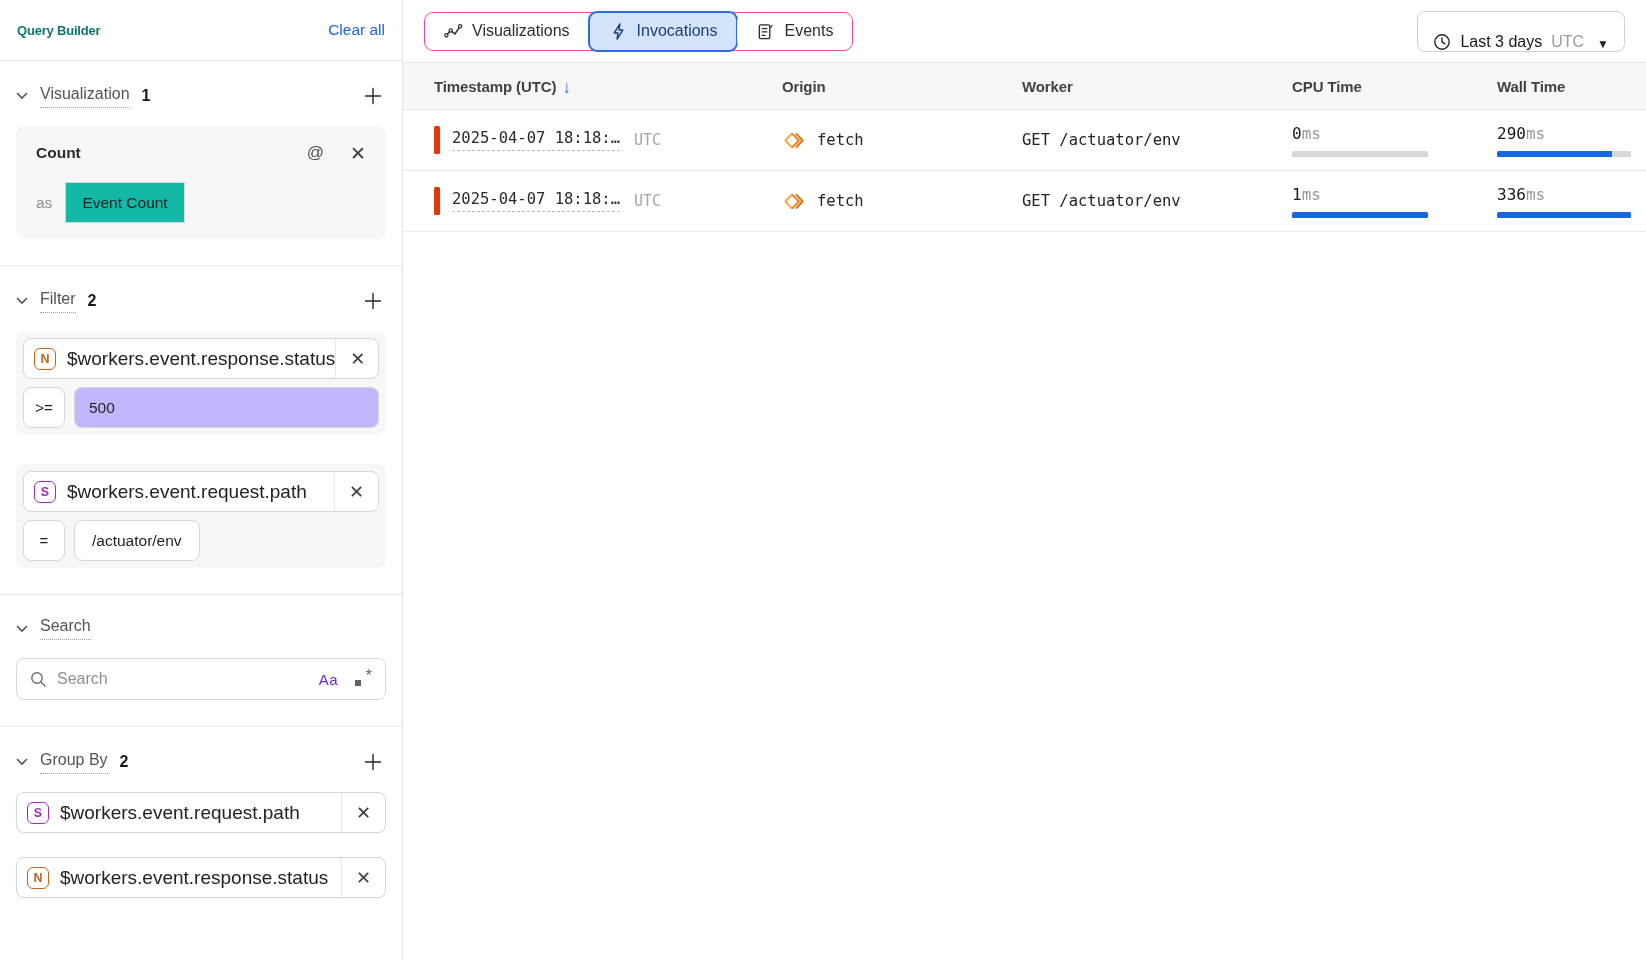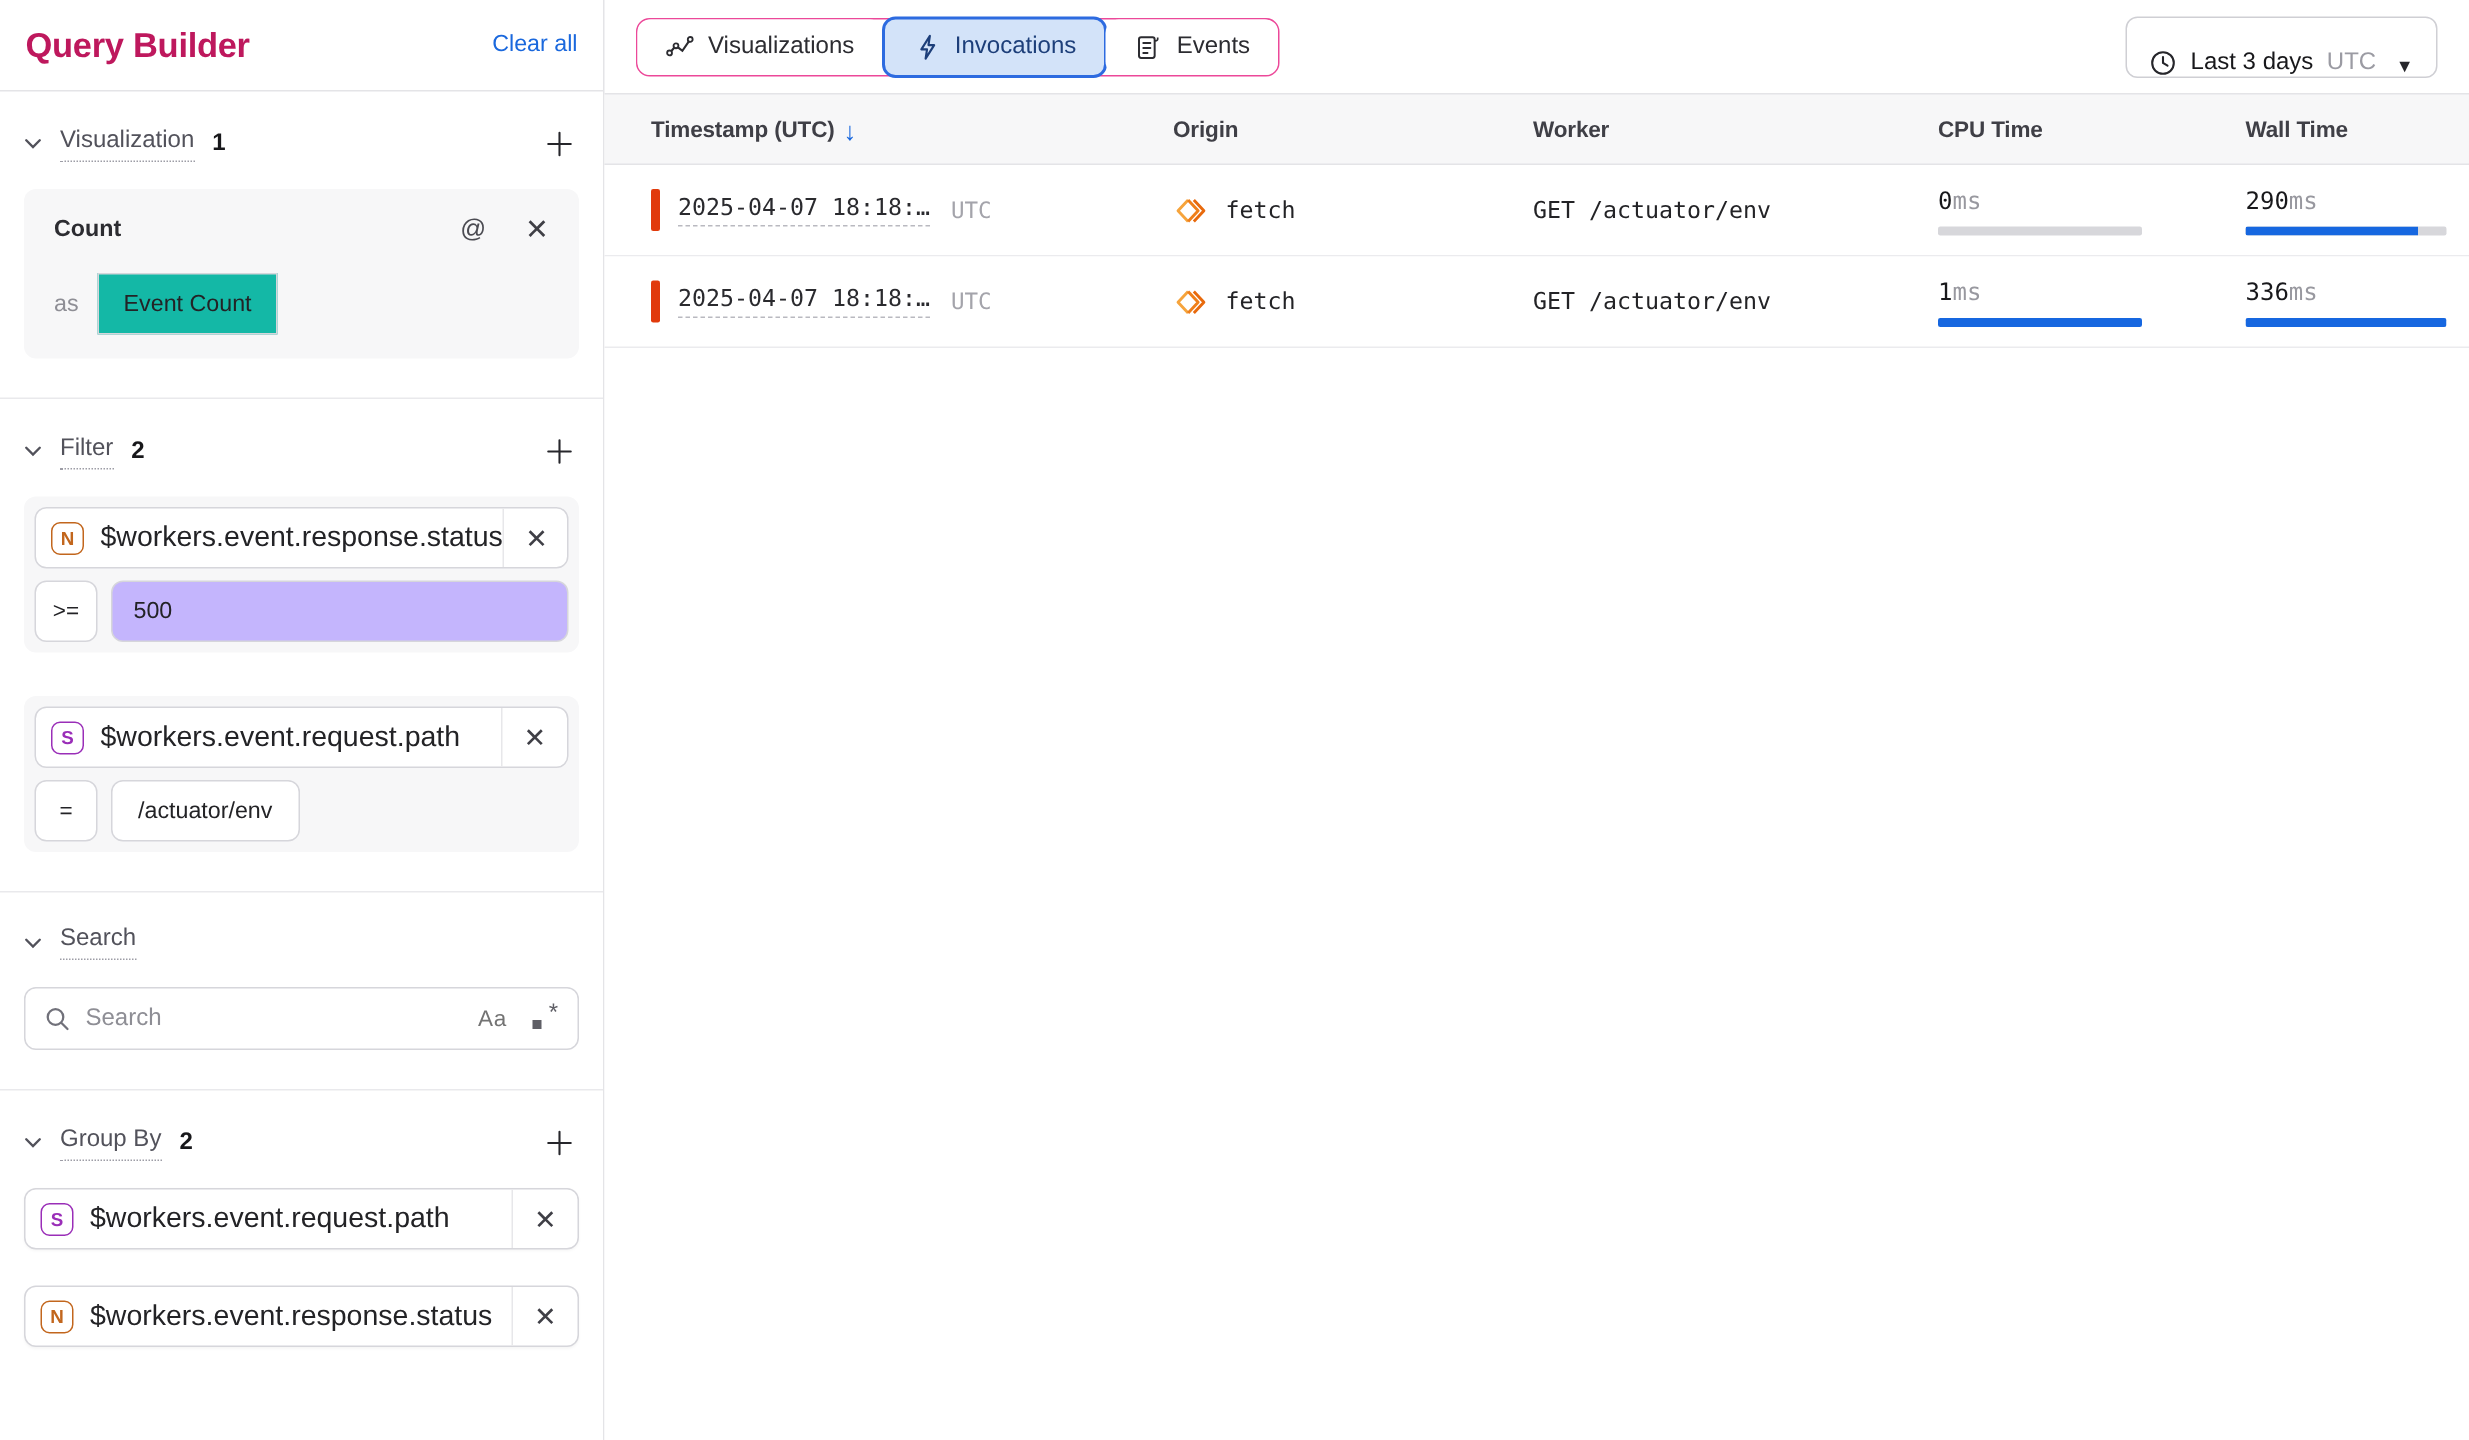--- a/index.html
+++ b/index.html
@@ -4,21 +4,21 @@
 <style>
   * { margin:0; padding:0; box-sizing:border-box; }
   html,body { width:1646px; height:960px; overflow:hidden; background:#fff;
     font-family:"Liberation Sans", sans-serif; color:#26262b; }
   .app { display:flex; width:100%; height:100%; }
 
   
   .sidebar { width:403px; min-width:403px; border-right:1px solid #e4e4e7; background:#fff; }
   .sidebar-header { height:61px; border-bottom:1px solid #e4e4e7; display:flex; align-items:center;
     justify-content:space-between; padding:0 17px; }
-  .sidebar-title { font-size:23px; font-weight:700; color:#be185d; letter-spacing:-0.2px; }
+  .sidebar-title { font-size:13px; font-weight:700; color:#0f766e; letter-spacing:-0.2px; }
   .link { color:var(--accent,#1a68dd); font-size:15.5px; cursor:pointer; }
 
   .section { padding:22px 16px 26px; border-bottom:1px solid #e9e9ec; }
   .section:last-child { border-bottom:1px solid #e9e9ec; }
   .section-head { display:flex; align-items:center; gap:10px; }
   .chev { width:12px; height:8px; flex:none; margin-right:2px; }
   .section-label { font-size:16px; color:#52525b; border-bottom:1px dotted #9d9da6; padding-bottom:4px; cursor:help; }
   .section-count { font-size:16px; font-weight:600; color:#18181b; margin-left:2px; }
   .plus-btn { margin-left:auto; width:26px; height:26px; display:flex; align-items:center; justify-content:center;
     cursor:pointer; color:#26262b; }
@@ -50,21 +50,21 @@
     display:flex; align-items:center; justify-content:center; font-size:15px; color:#232326; cursor:pointer; }
   .value-input { flex:1; height:41px; background:#c4b5fd; border:1px solid #d6d6db; border-radius:8px;
     font-size:15.5px; color:#232326; padding:0 14px; font-family:inherit; }
   .value-chip { height:41px; background:#fff; border:1px solid #d6d6db; border-radius:8px;
     display:flex; align-items:center; padding:0 17px; font-size:15.5px; color:#232326; cursor:pointer; }
 
   .search-box { margin-top:18px; height:42px; border:1px solid #d6d6db; border-radius:8px; display:flex;
     align-items:center; padding:0 13px; gap:10px; background:#fff; }
   .search-input { border:none; outline:none; flex:1; font-size:16px; color:#232326; font-family:inherit; }
   .search-input::placeholder { color:#8e8e95; }
-  .aa-icon { font-size:15px; color:#737373; cursor:pointer; letter-spacing:0.5px; }
+  .aa-icon { font-size:15px; color:#6d28d9; cursor:pointer; letter-spacing:0.5px; }
   .regex-icon { position:relative; width:18px; height:18px; cursor:pointer; margin-left:6px; }
   .regex-icon .sq { position:absolute; left:1px; bottom:2px; width:6px; height:6px; background:#5f5f66; }
   .regex-icon .ast { position:absolute; right:0; top:-3px; font-size:16px; color:#5f5f66; }
 
   .groupby-field { margin-top:17px; box-shadow:0 1px 2px rgba(0,0,0,0.04); }
   .groupby-field + .groupby-field { margin-top:24px; }
   .section.groupby { padding-bottom:64px; }
 
   
   .main { flex:1; display:flex; flex-direction:column; }

